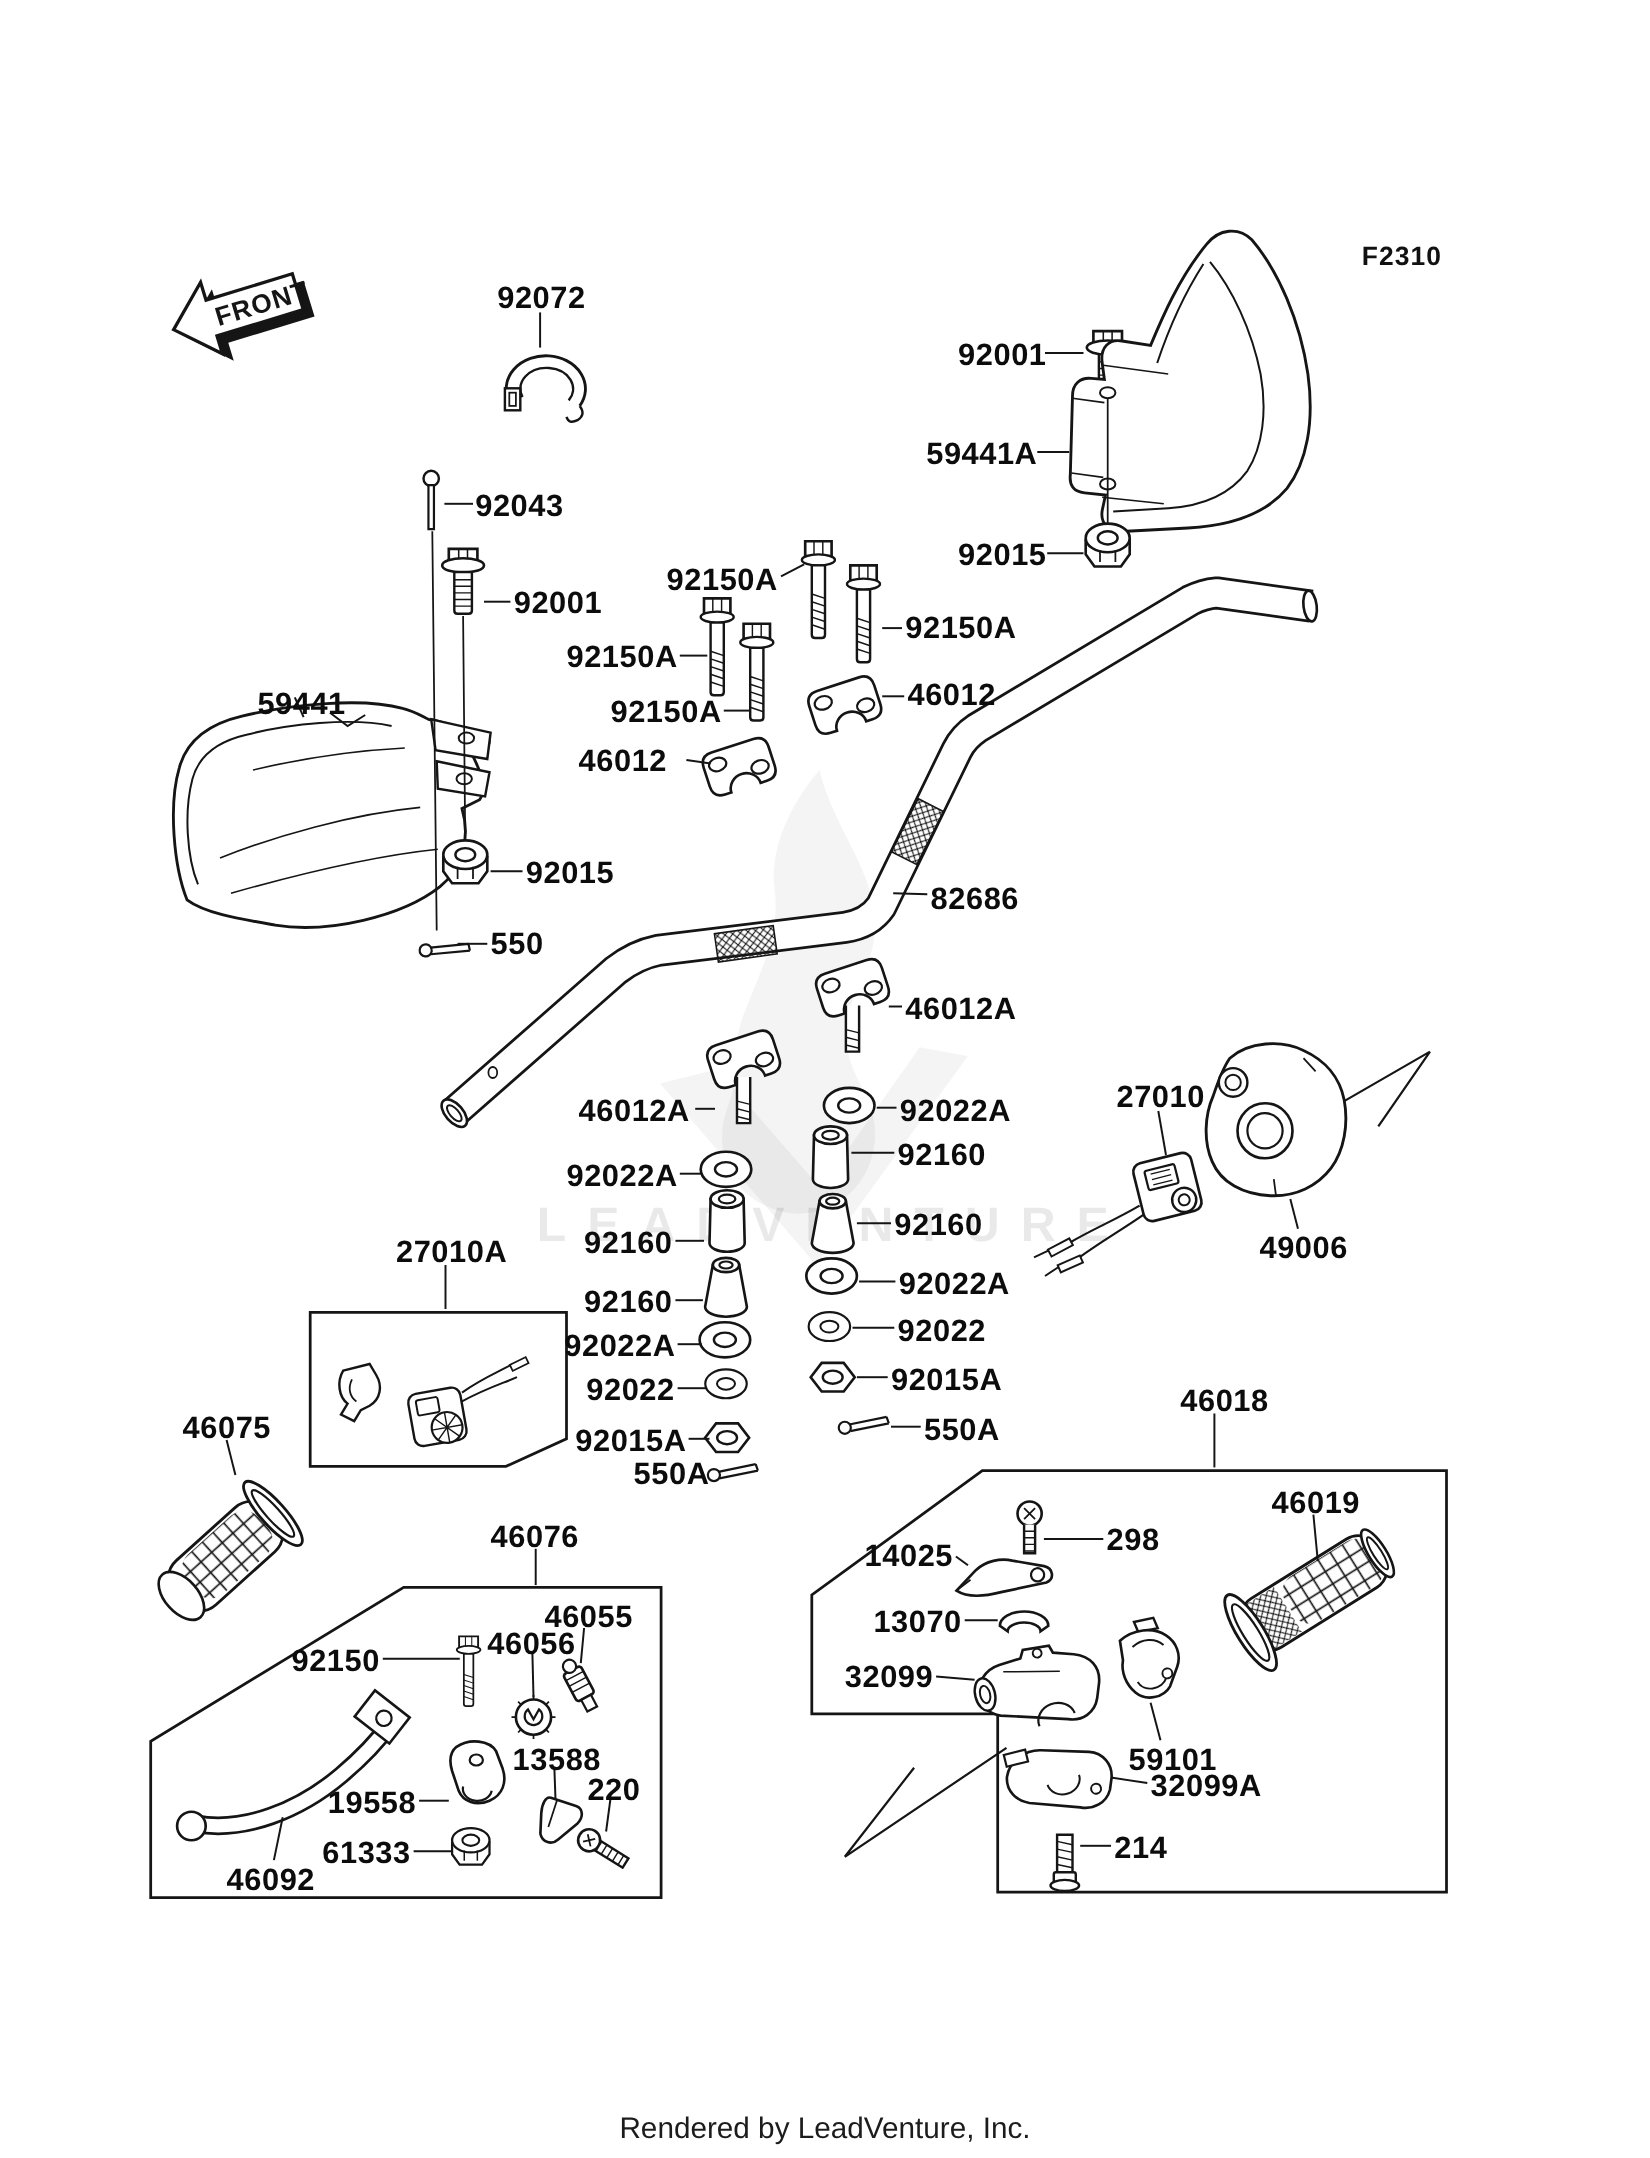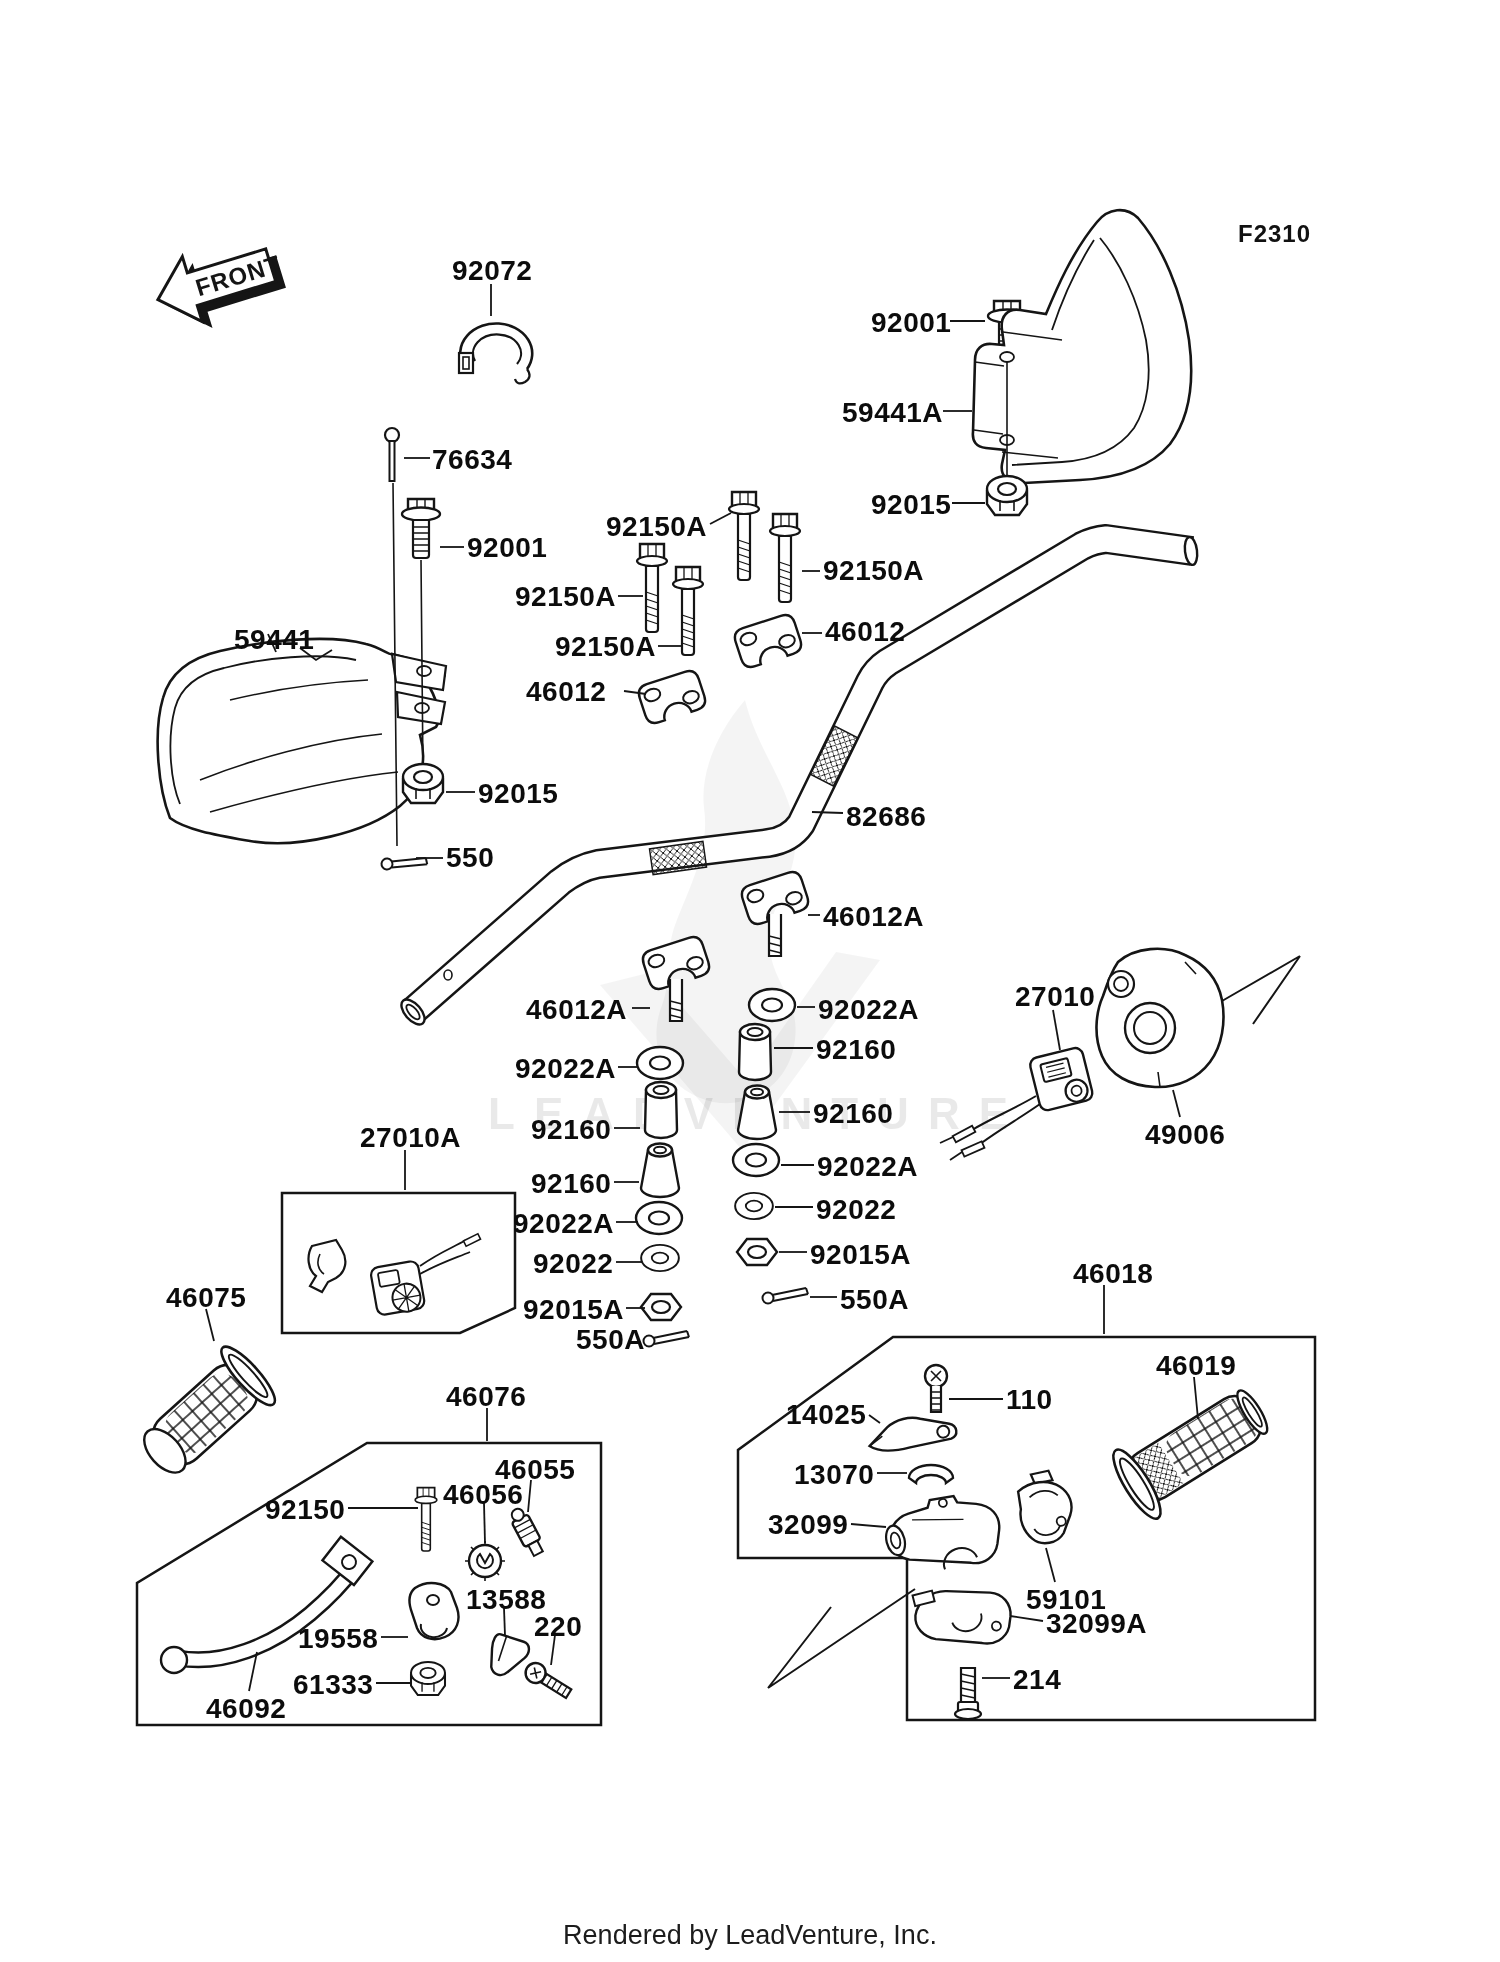--- a/index.html
+++ b/index.html
@@ -448,21 +448,21 @@
       <path d="M531,1480 L528,1512"></path>
       <path d="M381,1637 L408,1637"></path>
       <path d="M504,1608 L505,1636"></path>
       <path d="M555,1635 L551,1665"></path>
       <path d="M376,1683 L410,1683"></path>
       <path d="M249,1691 L257,1652"></path>
     </g>
   </svg>
 
   <div class="lbl" style="left:452px;top:256px">92072</div>
-  <div class="lbl" style="left:432px;top:445px">76634</div>
+  <div class="lbl" style="left:432px;top:445px">92043</div>
   <div class="lbl" style="left:467px;top:533px">92001</div>
   <div class="lbl" style="left:234px;top:625px">59441</div>
   <div class="lbl" style="left:478px;top:779px">92015</div>
   <div class="lbl" style="left:446px;top:843px">550</div>
   <div class="lbl" style="left:871px;top:308px">92001</div>
   <div class="lbl" style="left:842px;top:398px">59441A</div>
   <div class="lbl" style="left:871px;top:490px">92015</div>
   <div class="lbl" style="left:606px;top:512px">92150A</div>
   <div class="lbl" style="left:823px;top:556px">92150A</div>
   <div class="lbl" style="left:515px;top:582px">92150A</div>
@@ -485,21 +485,21 @@
   <div class="lbl" style="left:513px;top:1209px">92022A</div>
   <div class="lbl" style="left:533px;top:1249px">92022</div>
   <div class="lbl" style="left:523px;top:1295px">92015A</div>
   <div class="lbl" style="left:576px;top:1325px">550A</div>
   <div class="lbl" style="left:1015px;top:982px">27010</div>
   <div class="lbl" style="left:1145px;top:1120px">49006</div>
   <div class="lbl" style="left:360px;top:1123px">27010A</div>
   <div class="lbl" style="left:166px;top:1283px">46075</div>
   <div class="lbl" style="left:1073px;top:1259px">46018</div>
   <div class="lbl" style="left:1156px;top:1351px">46019</div>
-  <div class="lbl" style="left:1006px;top:1385px">110</div>
+  <div class="lbl" style="left:1006px;top:1385px">298</div>
   <div class="lbl" style="left:786px;top:1400px">14025</div>
   <div class="lbl" style="left:794px;top:1460px">13070</div>
   <div class="lbl" style="left:768px;top:1510px">32099</div>
   <div class="lbl" style="left:1026px;top:1585px">59101</div>
   <div class="lbl" style="left:1046px;top:1609px">32099A</div>
   <div class="lbl" style="left:1013px;top:1665px">214</div>
   <div class="lbl" style="left:446px;top:1382px">46076</div>
   <div class="lbl" style="left:265px;top:1495px">92150</div>
   <div class="lbl" style="left:443px;top:1480px">46056</div>
   <div class="lbl" style="left:495px;top:1455px">46055</div>

